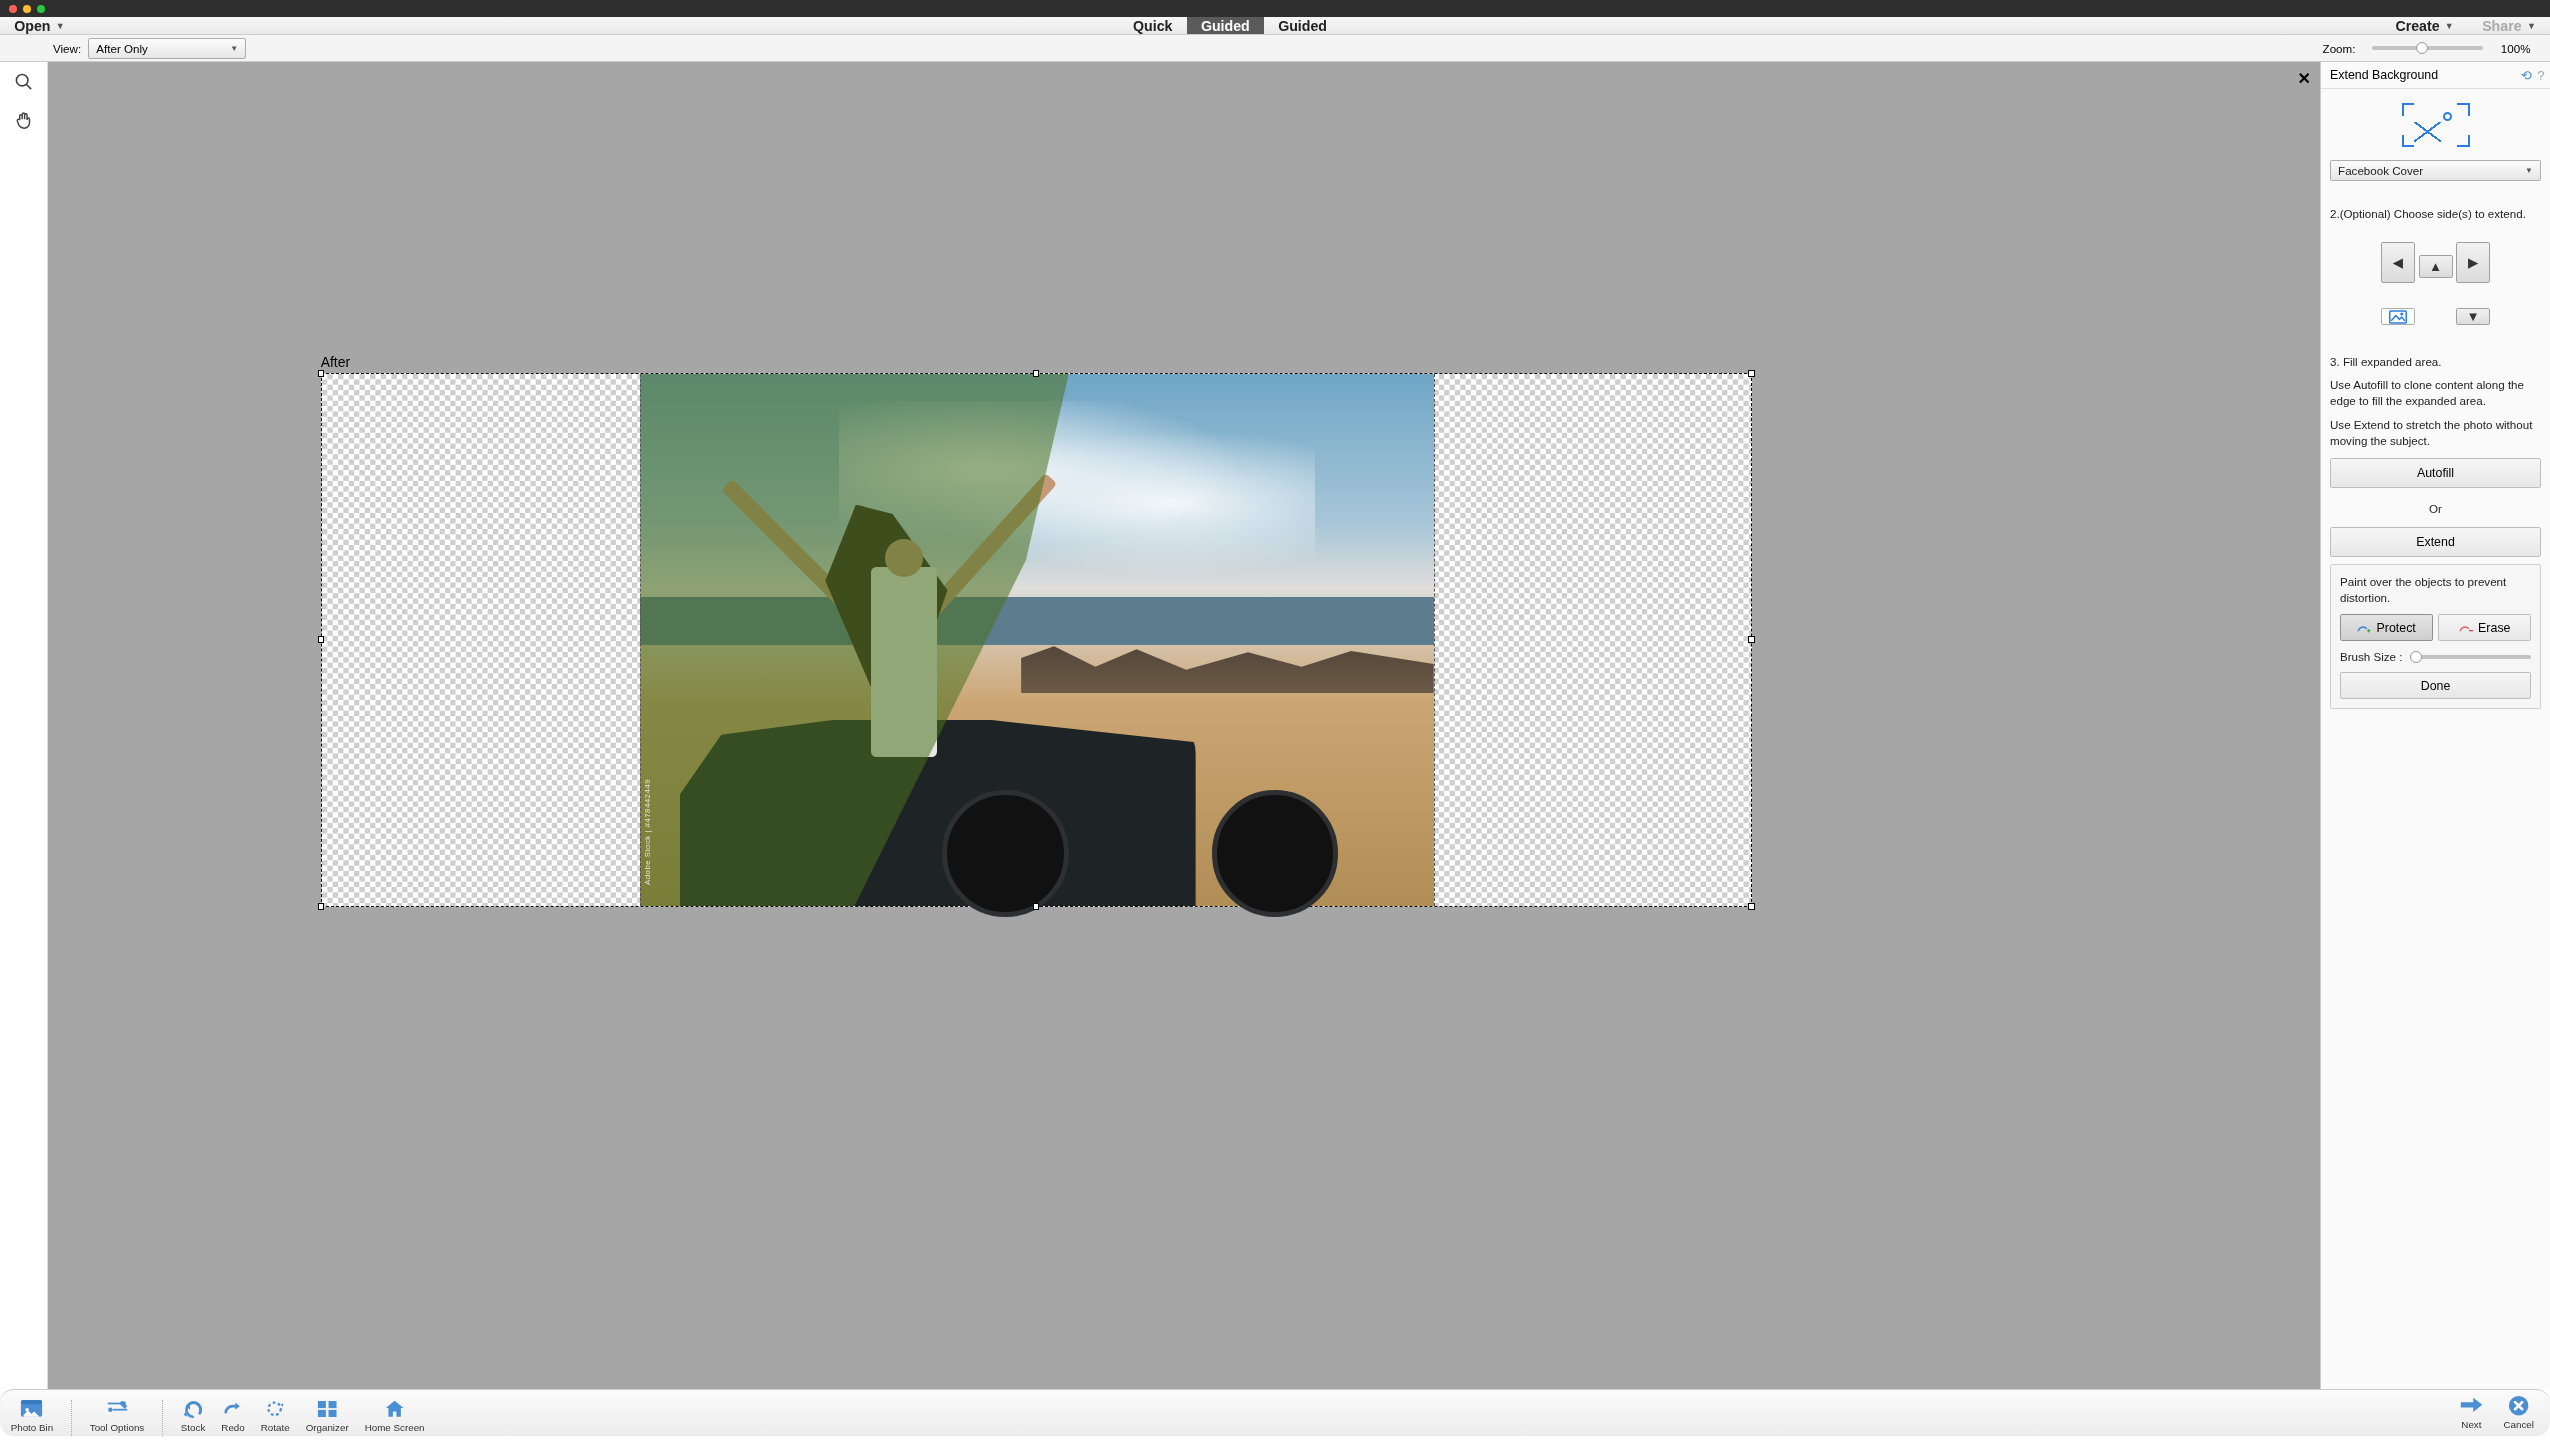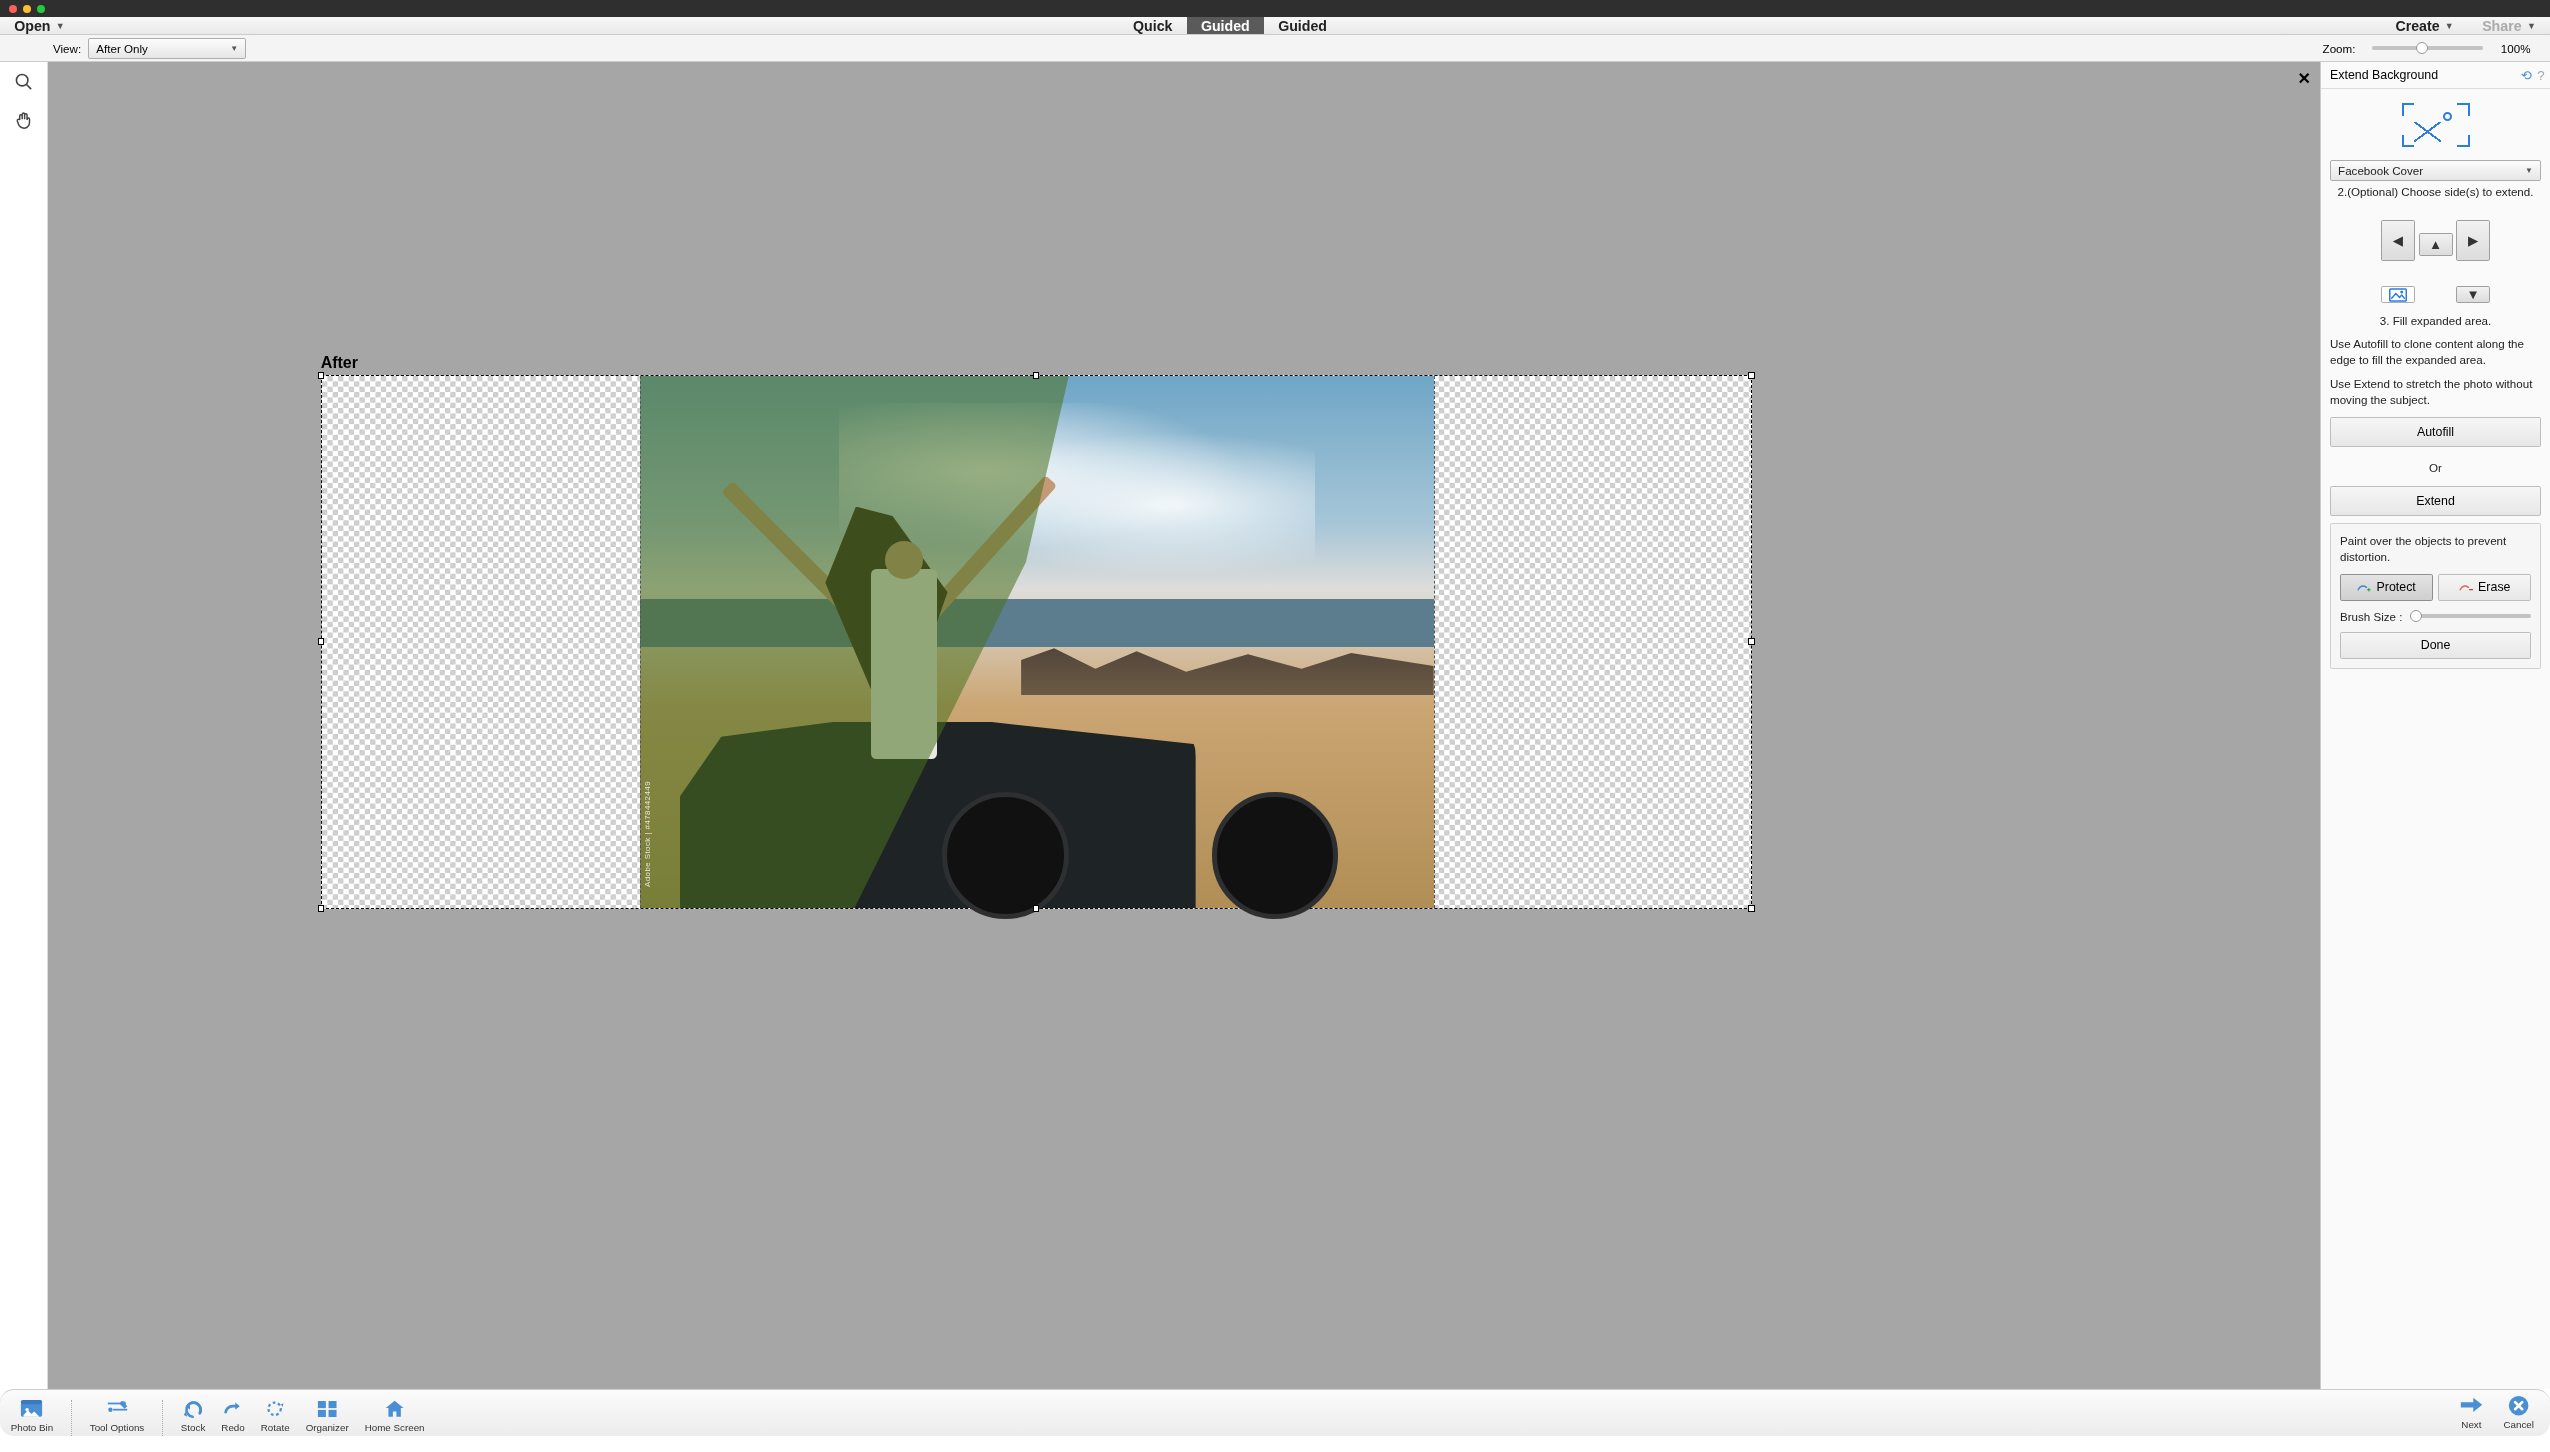--- a/index.html
+++ b/index.html
@@ -29,21 +29,21 @@
 
   
   .workarea { height: calc(100% - 17px - 34px - 27px - 47px); display:flex; }
   .tools-col { width:48px; background:#fff; border-right:0.9px solid #ddd; display:flex; flex-direction:column; align-items:center; padding-top:5.3px; gap:10.7px; }
   .tool-btn { width:32px; height:28.5px; display:flex; align-items:center; justify-content:center; font-size:18px; color:#444; cursor:pointer; }
   .canvas-wrap { flex:1; background:#a6a6a6; position:relative; }
   .close-x { position:absolute; top:7.1px; right:9px; font-size:16px; font-weight:bold; cursor:pointer; color:#000; }
 
   
   .stage { position:absolute; left:12%; top:22%; width:63%; }
-  .stage-label { font-size:16px; margin-bottom:3px; color:#000;font-weight:bold; }
+  .stage-label { font-size:14px; margin-bottom:3px; color:#000; }
   .canvas { width:100%; aspect-ratio: 2.68/1; border:0.9px dashed #000; position:relative;
     background-image:
      linear-gradient(45deg,#ccc 25%,transparent 25%),
      linear-gradient(-45deg,#ccc 25%,transparent 25%),
      linear-gradient(45deg,transparent 75%,#ccc 75%),
      linear-gradient(-45deg,transparent 75%,#ccc 75%);
     background-size:10.7px 10.7px;
     background-position:0 0,0 5.3px,5.3px -5.3px,-5.3px 0;
     background-color:#fff;
   }
@@ -108,21 +108,21 @@
   .hb-tr { top:0; right:0; border-left:none; border-bottom:none; }
   .hb-bl { bottom:0; left:0; border-right:none; border-top:none; }
   .hb-br { bottom:0; right:0; border-left:none; border-top:none; }
   .hb-peak { position:absolute; left:12.4px; bottom:5.3px; width:27px; height:19.6px;
      background:linear-gradient(to top right,transparent 48%,#2b7de0 48%,#2b7de0 54%,transparent 54%),
                 linear-gradient(to top left,transparent 48%,#2b7de0 48%,#2b7de0 54%,transparent 54%);
   }
   .hb-sun { position:absolute; right:18px; top:9px; width:9px; height:9px; border:2.7px solid #2b7de0; border-radius:50%; }
 
   .wide-select { width:100%; }
-  .step-txt { margin:4px 0 9px;text-align:center; }
+  .step-txt { margin:26px 0 9px; }
   .dir-pad { display:grid; grid-template-columns:34px 34px 34px; grid-template-rows:23px 23px 23px;
      justify-content:center; gap:3.6px; margin-bottom:7.1px; }
   .dp-btn { background:linear-gradient(#f1f1f1,#dcdcdc); border:0.9px solid #9f9f9f; border-radius:1.8px;
      display:flex; align-items:center; justify-content:center; font-size:13.3px; color:#333; cursor:pointer; }
   .dp-center { background:#fff; border:0.9px solid #adadad; }
   .dp-center svg { width:18px; height:14.2px; }
   .dp-side { height:41px; margin-top:-9px; }
   .desc { margin:5.3px 0 9px; line-height:1.35; }
   .big-btn { width:100%; height:30px; background:linear-gradient(#f6f6f6,#e7e7e7);
      border:0.9px solid #bdbdbd; border-radius:1.8px; font-size:12.4px; cursor:pointer; margin-bottom:7.1px; }

